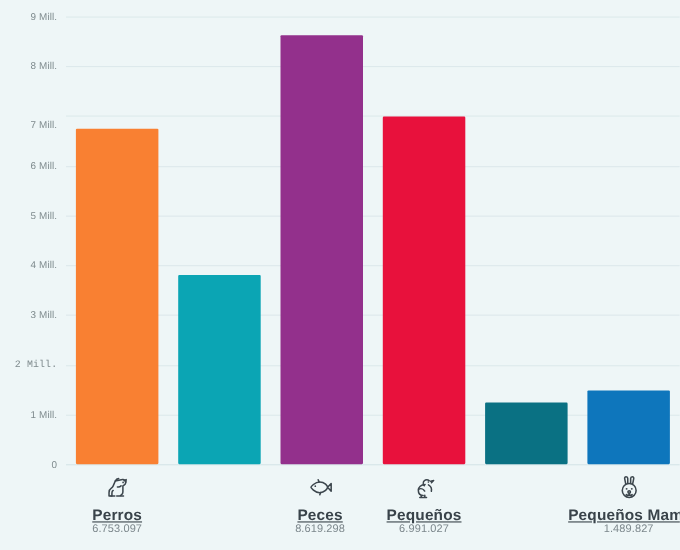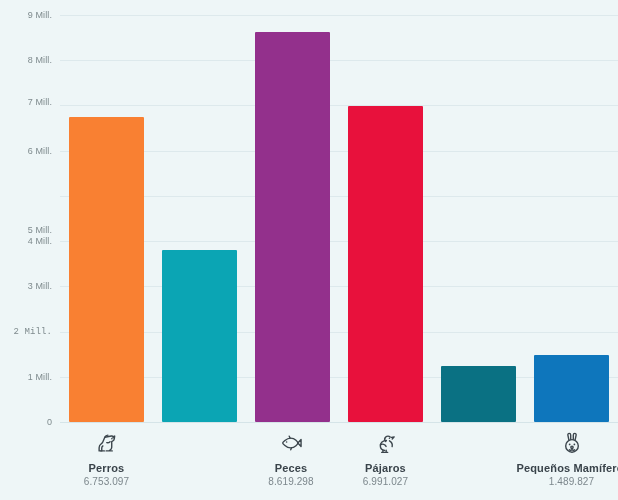--- a/index.html
+++ b/index.html
@@ -62,47 +62,48 @@
     width:110px;
     text-align:center;
   }
   .xicon{
     height:30px;
     display:flex;align-items:center;justify-content:center;
     margin-bottom:4px;
   }
   .xicon svg{display:block;}
   .xlabel{
-    font-size:11px;
+    font-size:14px;
     font-weight:bold;
     color:#39434a;
     letter-spacing:.15px;
     line-height:12px;
     white-space:nowrap;
+    text-decoration:underline;
   }
   .xvalue{
     font-size:10px;
     color:#7c878c;
     letter-spacing:.1px;
     line-height:11px;
     margin-top:2px;
     white-space:nowrap;
   }
 </style>
 </head>
 <body>
 
 <div id="chart-root">
 
   <div class="y-axis">
       <div class="ytick" style="position: absolute; left: 6px; width: 46px; top: 15px;">9 Mill.</div>
       <div class="ytick" style="position: absolute; left: 6px; width: 46px; top: 60.2222px;">8 Mill.</div>
-      <div class="ytick" style="position: absolute; left: 6px; width: 46px; top: 102px;">7 Mill.</div>
+      <div class="ytick" style="position: absolute; left: 6px; width: 46px; top: 113px;">7 Mill.</div>
       <div class="ytick" style="position: absolute; left: 6px; width: 46px; top: 150.667px;">6 Mill.</div>
-      <div class="ytick" style="position: absolute; left: 6px; width: 46px; top: 195.889px; margin-top: 34px;">5 Mill.</div>
+      <div class="ytick" style="position: absolute; left: 6px; width: 46px; top: 195.889px;">5 Mill.</div>
       <div class="ytick" style="position: absolute; left: 6px; width: 46px; top: 241.111px;">4 Mill.</div>
       <div class="ytick" style="position: absolute; left: 6px; width: 46px; top: 286.333px;">3 Mill.</div>
       <div class="ytick" style="position: absolute; left: 6px; width: 46px; top: 331.556px; font-family: Liberation Mono, monospace;">2 Mill.</div>
       <div class="ytick" style="position: absolute; left: 6px; width: 46px; top: 376.778px;">1 Mill.</div>
       <div class="ytick" style="position: absolute; left: 6px; width: 46px; top: 422px;">0</div>
     </div>
 
   <div class="plot-area">
     <div class="grid">
         <div class="gridline" style="top: 0px;"></div>
@@ -158,21 +159,21 @@
           <svg width="28" height="28" viewBox="0 0 32 32">
             <path fill="none" stroke="#3c464d" stroke-width="1.6" stroke-linecap="round" stroke-linejoin="round" d="M20.8 9.2a3.6 3.6 0 1 0-5.1 5.1"></path>
             <path fill="none" stroke="#3c464d" stroke-width="1.6" stroke-linecap="round" stroke-linejoin="round" d="M16.5 13.2c-4.2 0-7 2.6-7 6 0 2.8 2 5 5 5.3"></path>
             <path fill="none" stroke="#3c464d" stroke-width="1.6" stroke-linecap="round" stroke-linejoin="round" d="M22.2 9.6 25.4 9l-2.3 2.3"></path>
             <circle cx="19.9" cy="10.6" r=".85" fill="#3c464d"></circle>
             <path fill="none" stroke="#3c464d" stroke-width="1.6" stroke-linecap="round" stroke-linejoin="round" d="M9.6 18c2.3-1.1 5.2-.4 6.5 1.9"></path>
             <path fill="none" stroke="#3c464d" stroke-width="1.6" stroke-linecap="round" stroke-linejoin="round" d="M12.5 24.5v2.2M16.2 24.3v2.4M11 26.7h3M15 26.7h3"></path>
             <path fill="none" stroke="#3c464d" stroke-width="1.6" stroke-linecap="round" stroke-linejoin="round" d="M20 13.5c2.4 1.4 3.6 4 3 6.6"></path>
           </svg>
         </div>
-        <div class="xlabel">Pájaros</div>
+        <div class="xlabel">Pequeños</div>
         <div class="xvalue">6.991.027</div>
       </div>
       <div class="xitem" style="left: 456.5px;">
         <div class="xicon">
           <svg width="28" height="28" viewBox="0 0 32 32">
             <path fill="none" stroke="#3c464d" stroke-width="1.6" stroke-linecap="round" stroke-linejoin="round" d="M12.4 12.4 11.3 6.9c-.2-1 .5-1.9 1.5-1.9s1.7.8 1.7 1.8v5"></path>
             <path fill="none" stroke="#3c464d" stroke-width="1.6" stroke-linecap="round" stroke-linejoin="round" d="M19.6 12.4l1.1-5.5c.2-1-.5-1.9-1.5-1.9s-1.7.8-1.7 1.8v5"></path>
             <circle fill="none" stroke="#3c464d" stroke-width="1.6" stroke-linecap="round" stroke-linejoin="round" cx="16" cy="19.3" r="7.2"></circle>
             <circle cx="13.3" cy="17.6" r="1" fill="#3c464d"></circle>
             <circle cx="18.7" cy="17.6" r="1" fill="#3c464d"></circle>

